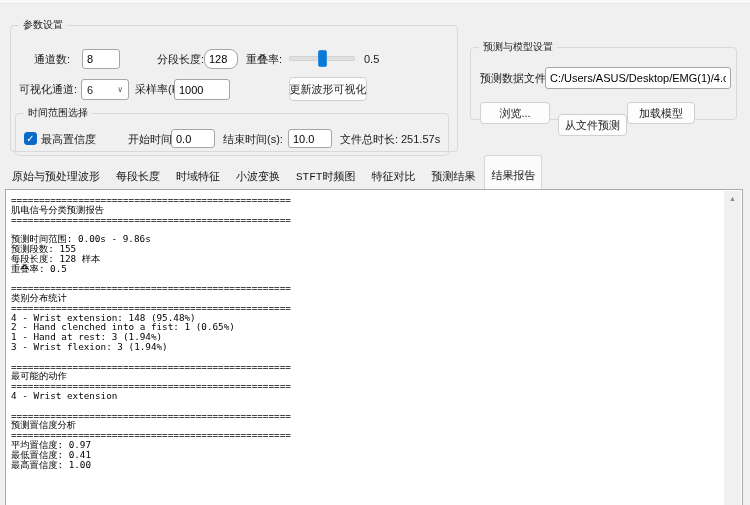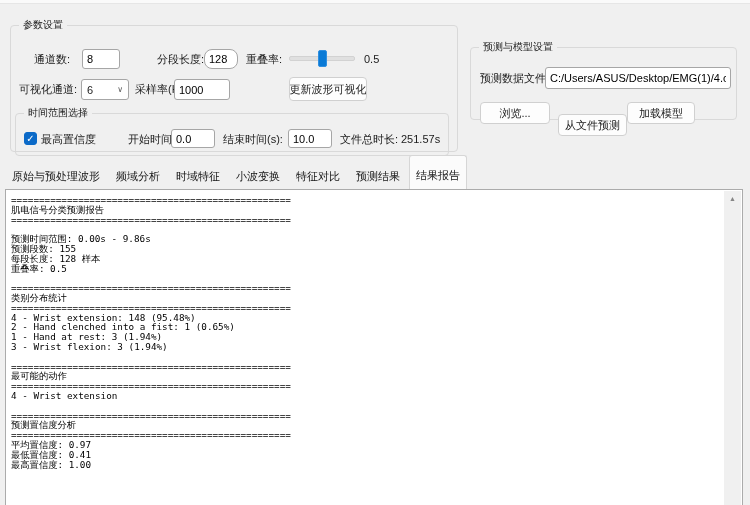--- a/index.html
+++ b/index.html
@@ -138,23 +138,24 @@
   <span class="lbl" style="left:9px; top:14px; line-height:21px;">预测数据文件:</span>
   <input class="inp" style="left: 74px; top: 13px; width: 186px; height: 22px;" value="C:/Users/ASUS/Desktop/EMG(1)/4.cs">
 
   <div class="btn" style="left:9px; top:48px; width:70px; height:22px;">浏览...</div>
   <div class="btn" style="left:87px; top:60px; width:69px; height:22px;">从文件预测</div>
   <div class="btn" style="left:156px; top:48px; width:68px; height:22px;">加载模型</div>
 </fieldset>
 
 <div class="tabbar">
   <div class="tab">原始与预处理波形</div>
-  <div class="tab">频域分析</div>
+  <div class="tab">每段长度</div>
   <div class="tab">时域特征</div>
   <div class="tab">小波变换</div>
+  <div class="tab">STFT时频图</div>
   <div class="tab">特征对比</div>
   <div class="tab">预测结果</div>
   <div class="tab active">结果报告</div>
 </div>
 
 <div class="report-area">
   <pre class="report-text">==================================================
 肌电信号分类预测报告
 ==================================================
 

